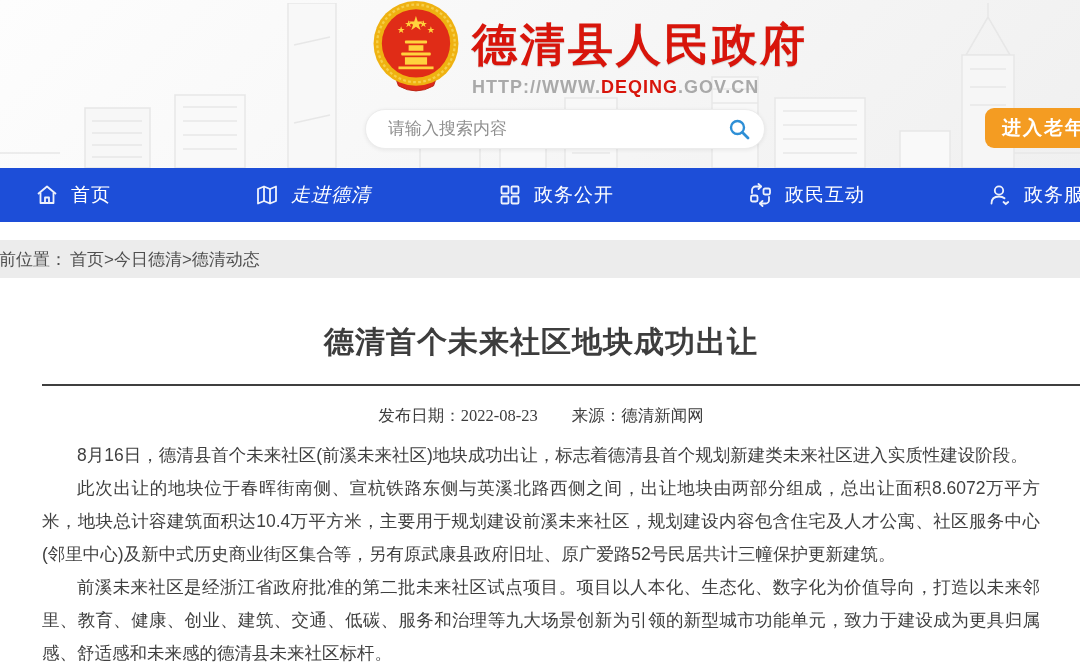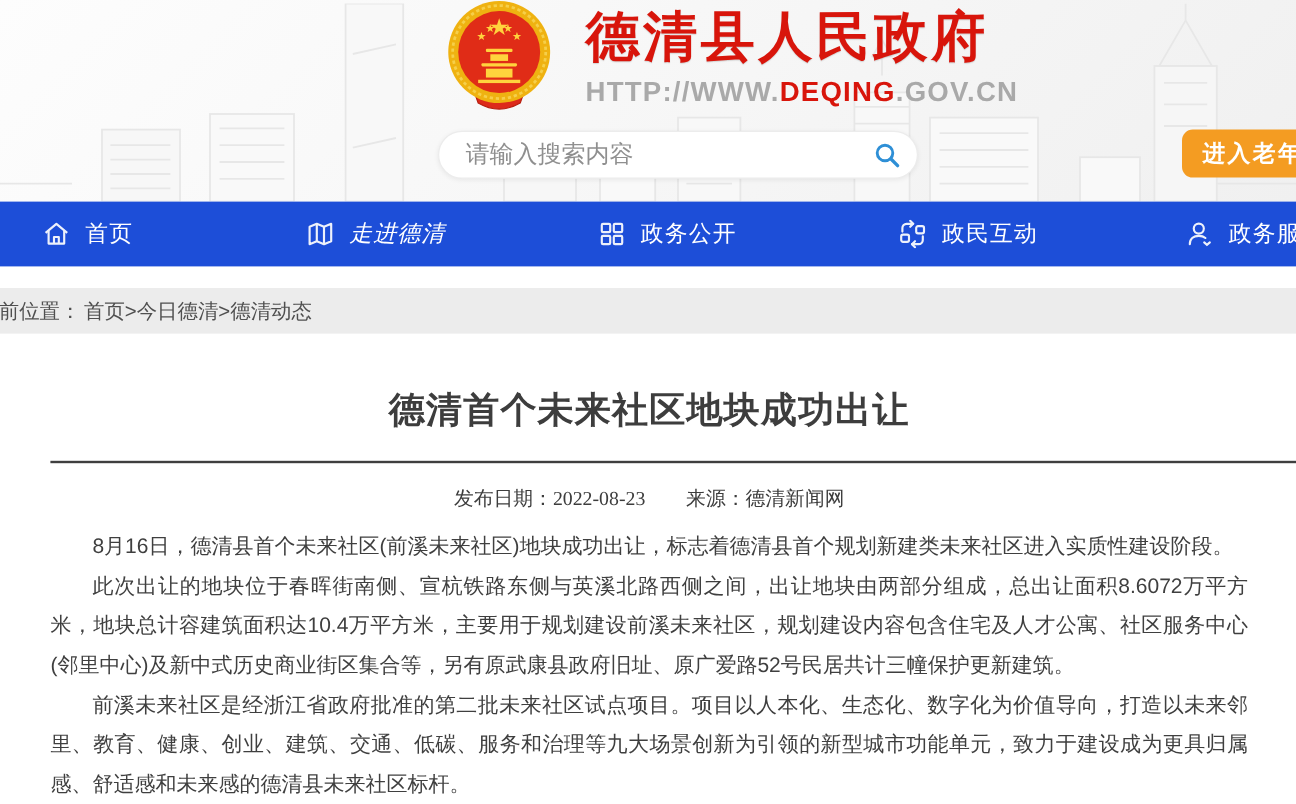--- a/index.html
+++ b/index.html
@@ -5,30 +5,30 @@
   html,body{margin:0;padding:0;background:#fff;}
   .page{position:relative;width:1080px;height:670px;overflow:hidden;background:#fff;
         font-family:"Liberation Sans","DejaVu Sans",sans-serif;}
 
   
   .top-header{position:relative;width:100%;height:168px;
       background:linear-gradient(135deg,#fdfdfd 0%,#f6f6f6 55%,#f0f0f0 100%);overflow:hidden;}
   .skyline{position:absolute;left:0;bottom:0;width:1080px;height:165px;pointer-events:none;}
   .logo-group{position:absolute;left:368px;top:0;display:flex;align-items:flex-start;}
   .emblem{width:96px;height:96px;}
-  .title-block{margin-left:24px;padding-top:8px;}
+  .title-block{margin-left:8px;padding-top:22px;}
   .site-name{font-size:45px;font-weight:bold;color:#d8150b;letter-spacing:3px;line-height:1;
       text-shadow:0 1px 1px rgba(0,0,0,.15);}
-  .site-url{margin-top:10px;font-size:23px;font-weight:bold;color:#a9a9a9;letter-spacing:1px;}
+  .site-url{margin-top:10px;font-size:18px;font-weight:bold;color:#a9a9a9;letter-spacing:1px;}
   .site-url .hl{color:#d8150b;}
   .search-box{position:absolute;left:365px;top:109px;width:398px;height:38px;background:#fff;
       border:1px solid #ececec;border-radius:20px;box-shadow:0 1px 4px rgba(0,0,0,.07);
       display:flex;align-items:center;}
   .search-input{flex:1;border:none;outline:none;background:transparent;margin-left:20px;
-      font-size:20px;color:#333;font-family:inherit;}
+      font-size:17px;color:#333;font-family:inherit;}
   .search-input::placeholder{color:#8f8f8f;}
   .search-btn{border:none;background:transparent;cursor:pointer;padding:0 14px 0 6px;display:flex;align-items:center;}
   .senior-btn{position:absolute;left:985px;top:108px;width:140px;height:40px;border:none;
       background:#f49c22;color:#fff;font-weight:bold;font-size:19px;letter-spacing:2px;
       border-radius:9px;text-align:left;padding:0 0 0 17px;cursor:pointer;font-family:inherit;}
 
   
   .main-nav{position:relative;width:100%;height:54px;background:#1d4ed8;}
   .nav-item{position:absolute;top:0;height:54px;display:flex;align-items:center;cursor:pointer;color:#fff;}
   .nav-item .ni{display:flex;align-items:center;margin-right:12px;opacity:.92;}

